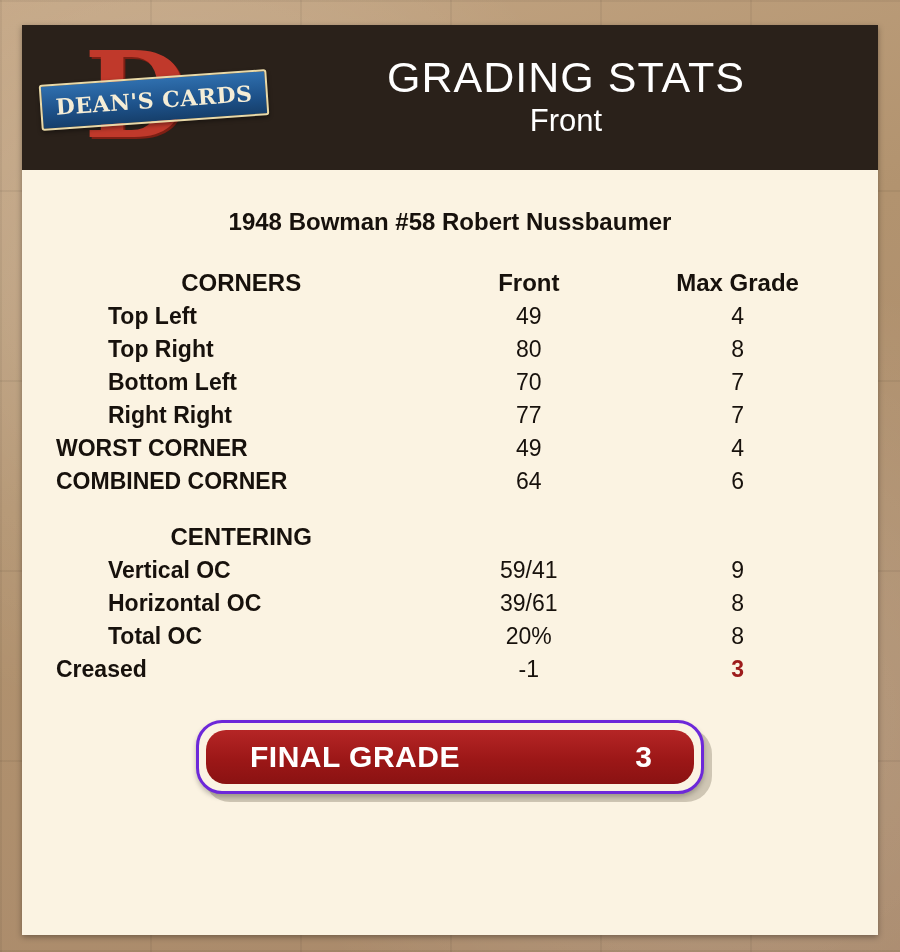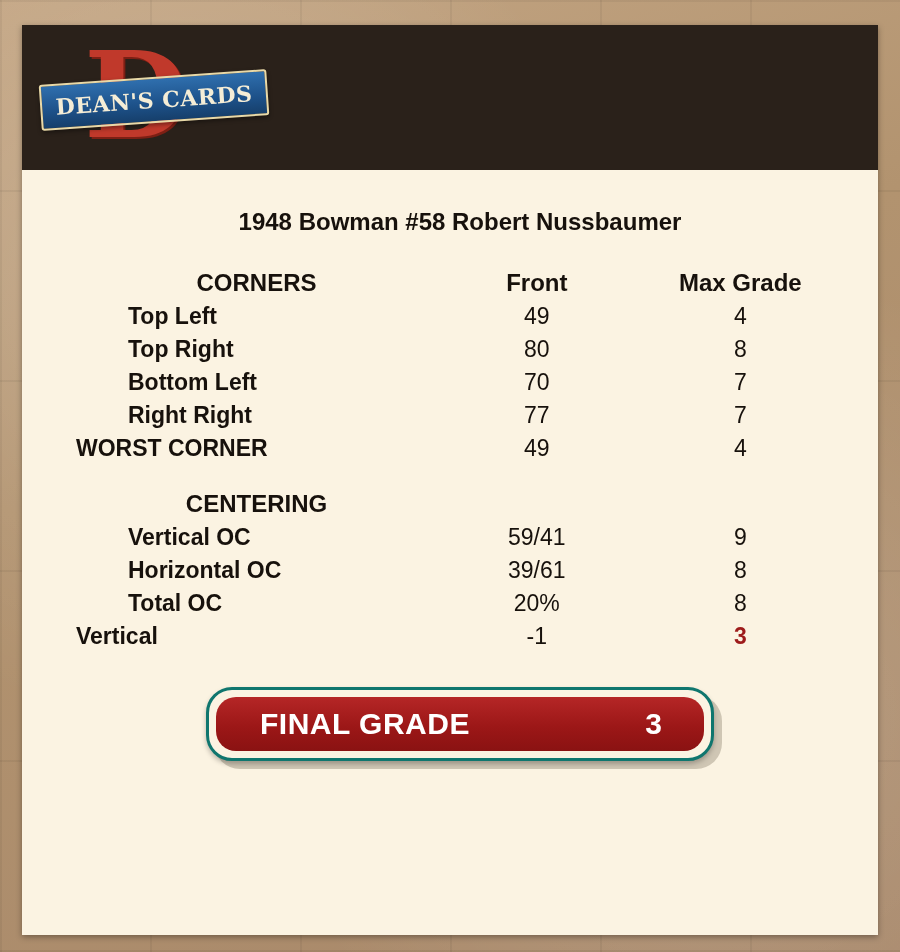--- a/index.html
+++ b/index.html
@@ -101,21 +101,20 @@
   .header-sub {
     color: #ffffff;
     font-size: 31px;
     line-height: 1.2;
     margin-top: 2px;
   }
 
   
   .body {
     padding: 30px 34px 0 34px;
-    margin-left: 20px;
   }
   .card-title {
     text-align: center;
     font-size: 24px;
     font-weight: bold;
     color: #17110c;
     margin-top: 8px;
   }
   .card-code {
     text-align: center;
@@ -156,21 +155,21 @@
     left: 8px;
     top: 8px;
     right: -8px;
     bottom: -8px;
     background: #cfc6b4;
     border-radius: 26px;
   }
   .final-outer {
     position: relative;
     background: #fbf3e2;
-    border: 3px solid #0f766e;
+    border: 3px solid #6d28d9;
     border-radius: 26px;
     padding: 7px;
     box-shadow: 0 3px 5px rgba(0,0,0,0.25);
   }
   .final-bar {
     background: linear-gradient(180deg, #b52626 0%, #9c1717 55%, #8a1212 100%);
     border-radius: 20px;
     height: 54px;
     display: flex;
     align-items: center;
@@ -196,20 +195,24 @@
 
 <div class="sheet">
 
   <div class="header">
     <div class="logo">
       <div class="logo-d">D</div>
       <div class="logo-banner">
         <span>DEAN'S CARDS</span>
       </div>
     </div>
+    <div class="header-titles">
+      <div class="header-title">GRADING STATS</div>
+      <div class="header-sub">Front</div>
+    </div>
   </div>
 
   <div class="body">
 
     <div class="card-title">1948 Bowman #58 Robert Nussbaumer</div>
 
     <table class="stats">
       <tbody>
         <tr class="sec-head">
           <td class="col-label">CORNERS</td>
@@ -236,20 +239,25 @@
           <td class="col-label indent">Right Right</td>
           <td class="col-value">77</td>
           <td class="col-max">7</td>
         </tr>
 
         <tr>
           <td class="col-label bold">WORST CORNER</td>
           <td class="col-value">49</td>
           <td class="col-max">4</td>
         </tr>
+        <tr>
+          <td class="col-label bold">COMBINED CORNER</td>
+          <td class="col-value">64</td>
+          <td class="col-max">6</td>
+        </tr>
 
         <tr class="spacer">
             <td colspan="3"></td>
           </tr>
 
         <tr class="sec-head">
           <td class="col-label">CENTERING</td>
           <td class="col-value"></td>
           <td class="col-max"></td>
         </tr>
@@ -264,21 +272,21 @@
           <td class="col-value">39/61</td>
           <td class="col-max">8</td>
         </tr>
         <tr>
           <td class="col-label indent">Total OC</td>
           <td class="col-value">20%</td>
           <td class="col-max">8</td>
         </tr>
 
         <tr>
-          <td class="col-label bold">Vertical</td>
+          <td class="col-label bold">Creased</td>
           <td class="col-value">-1</td>
           <td class="col-max accent">3</td>
         </tr>
       </tbody>
     </table>
 
     <div class="final-wrap">
       <div class="final-shadow"></div>
       <div class="final-outer">
         <div class="final-bar">

